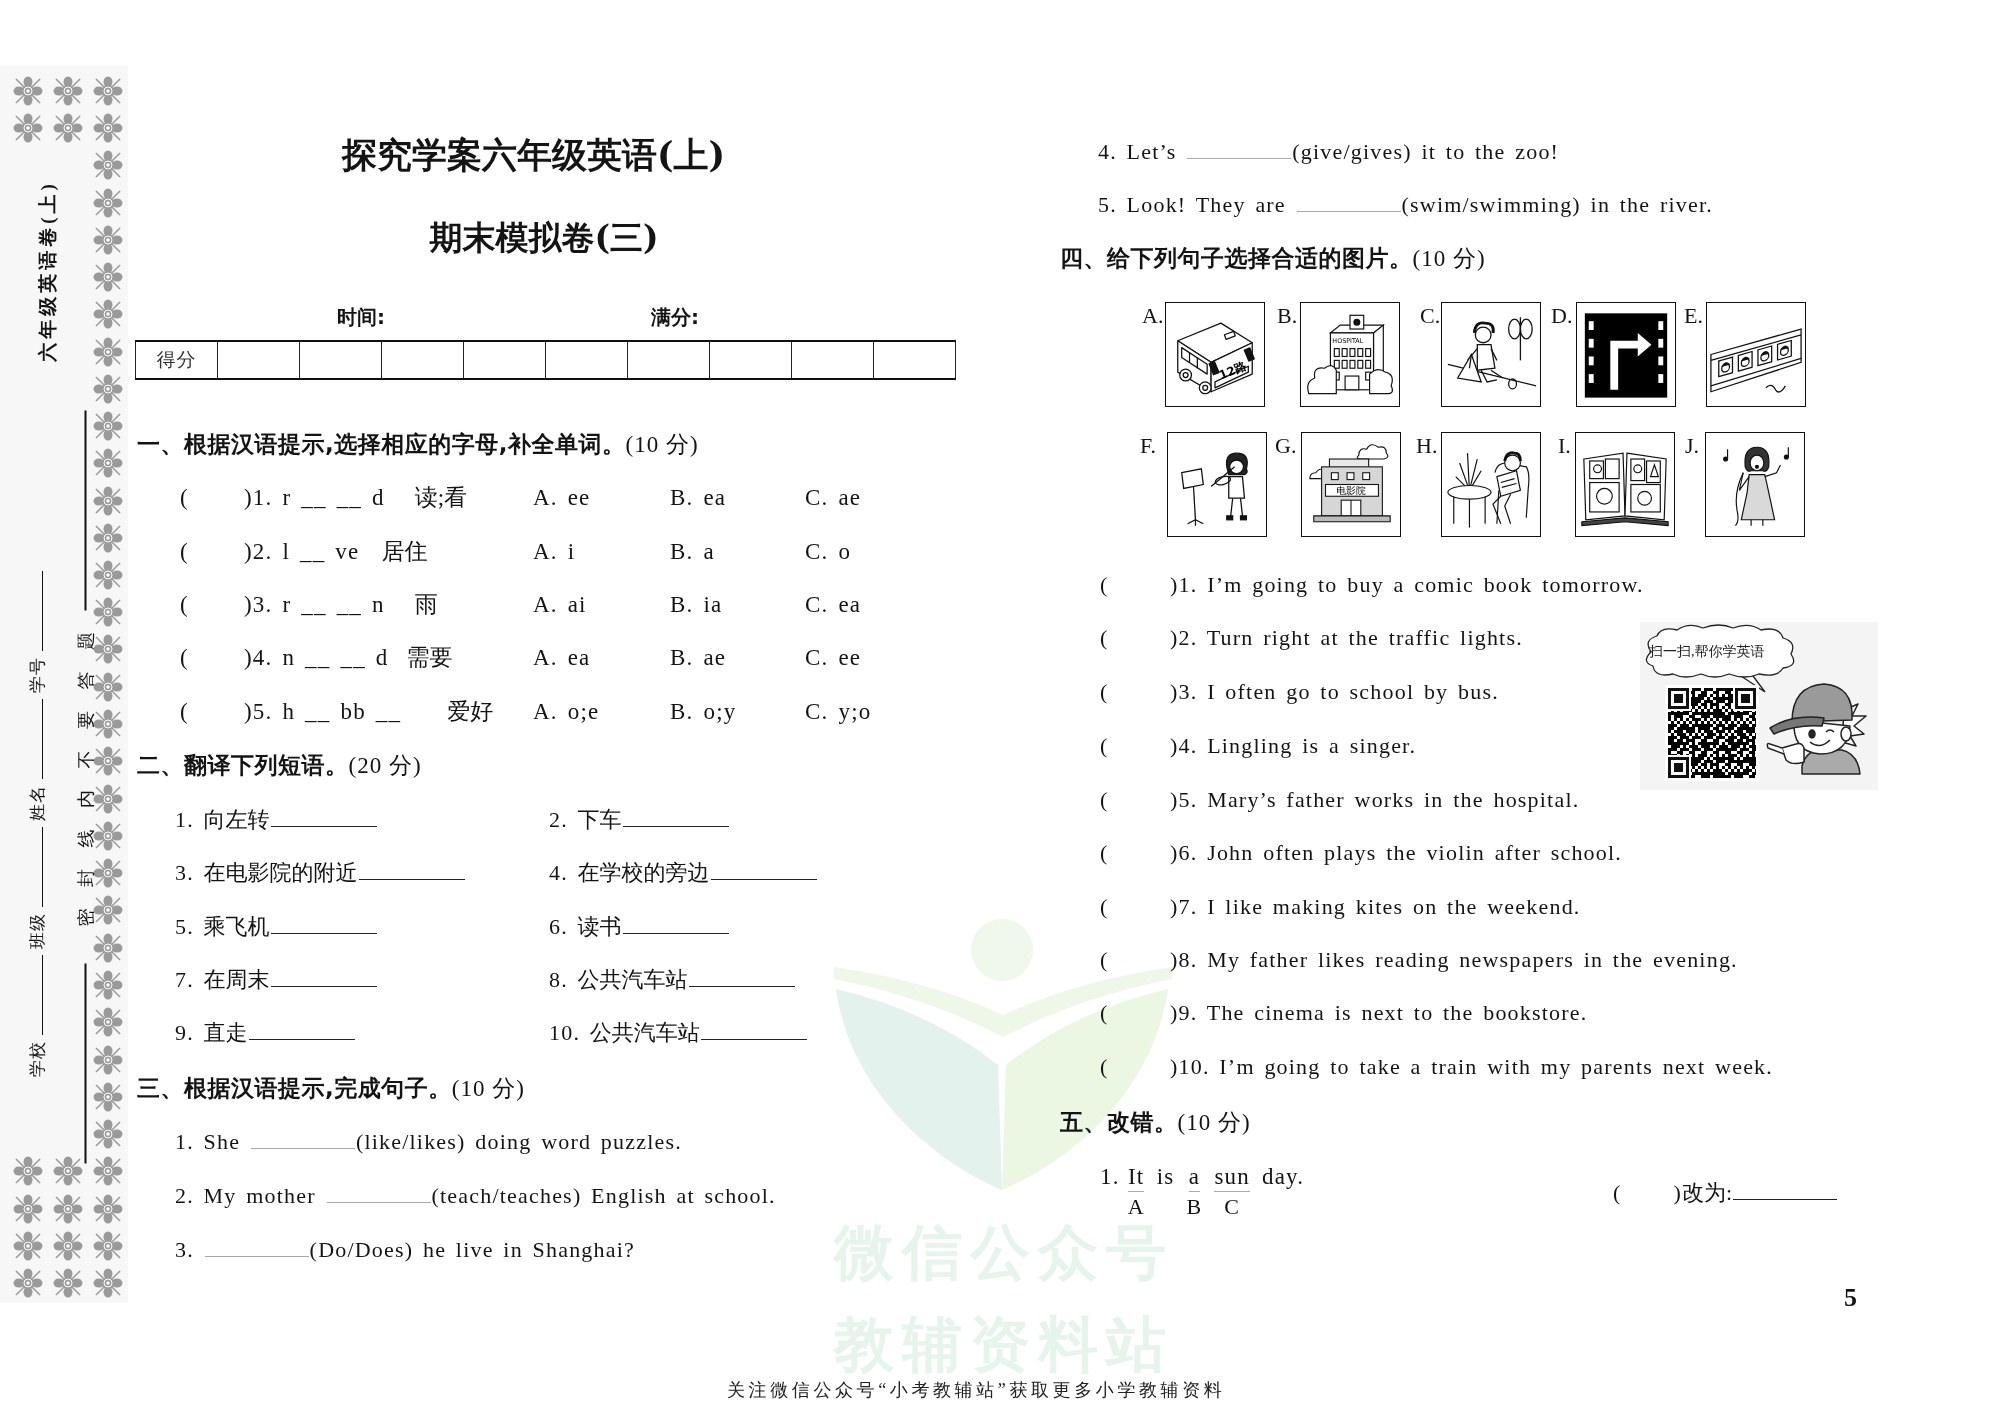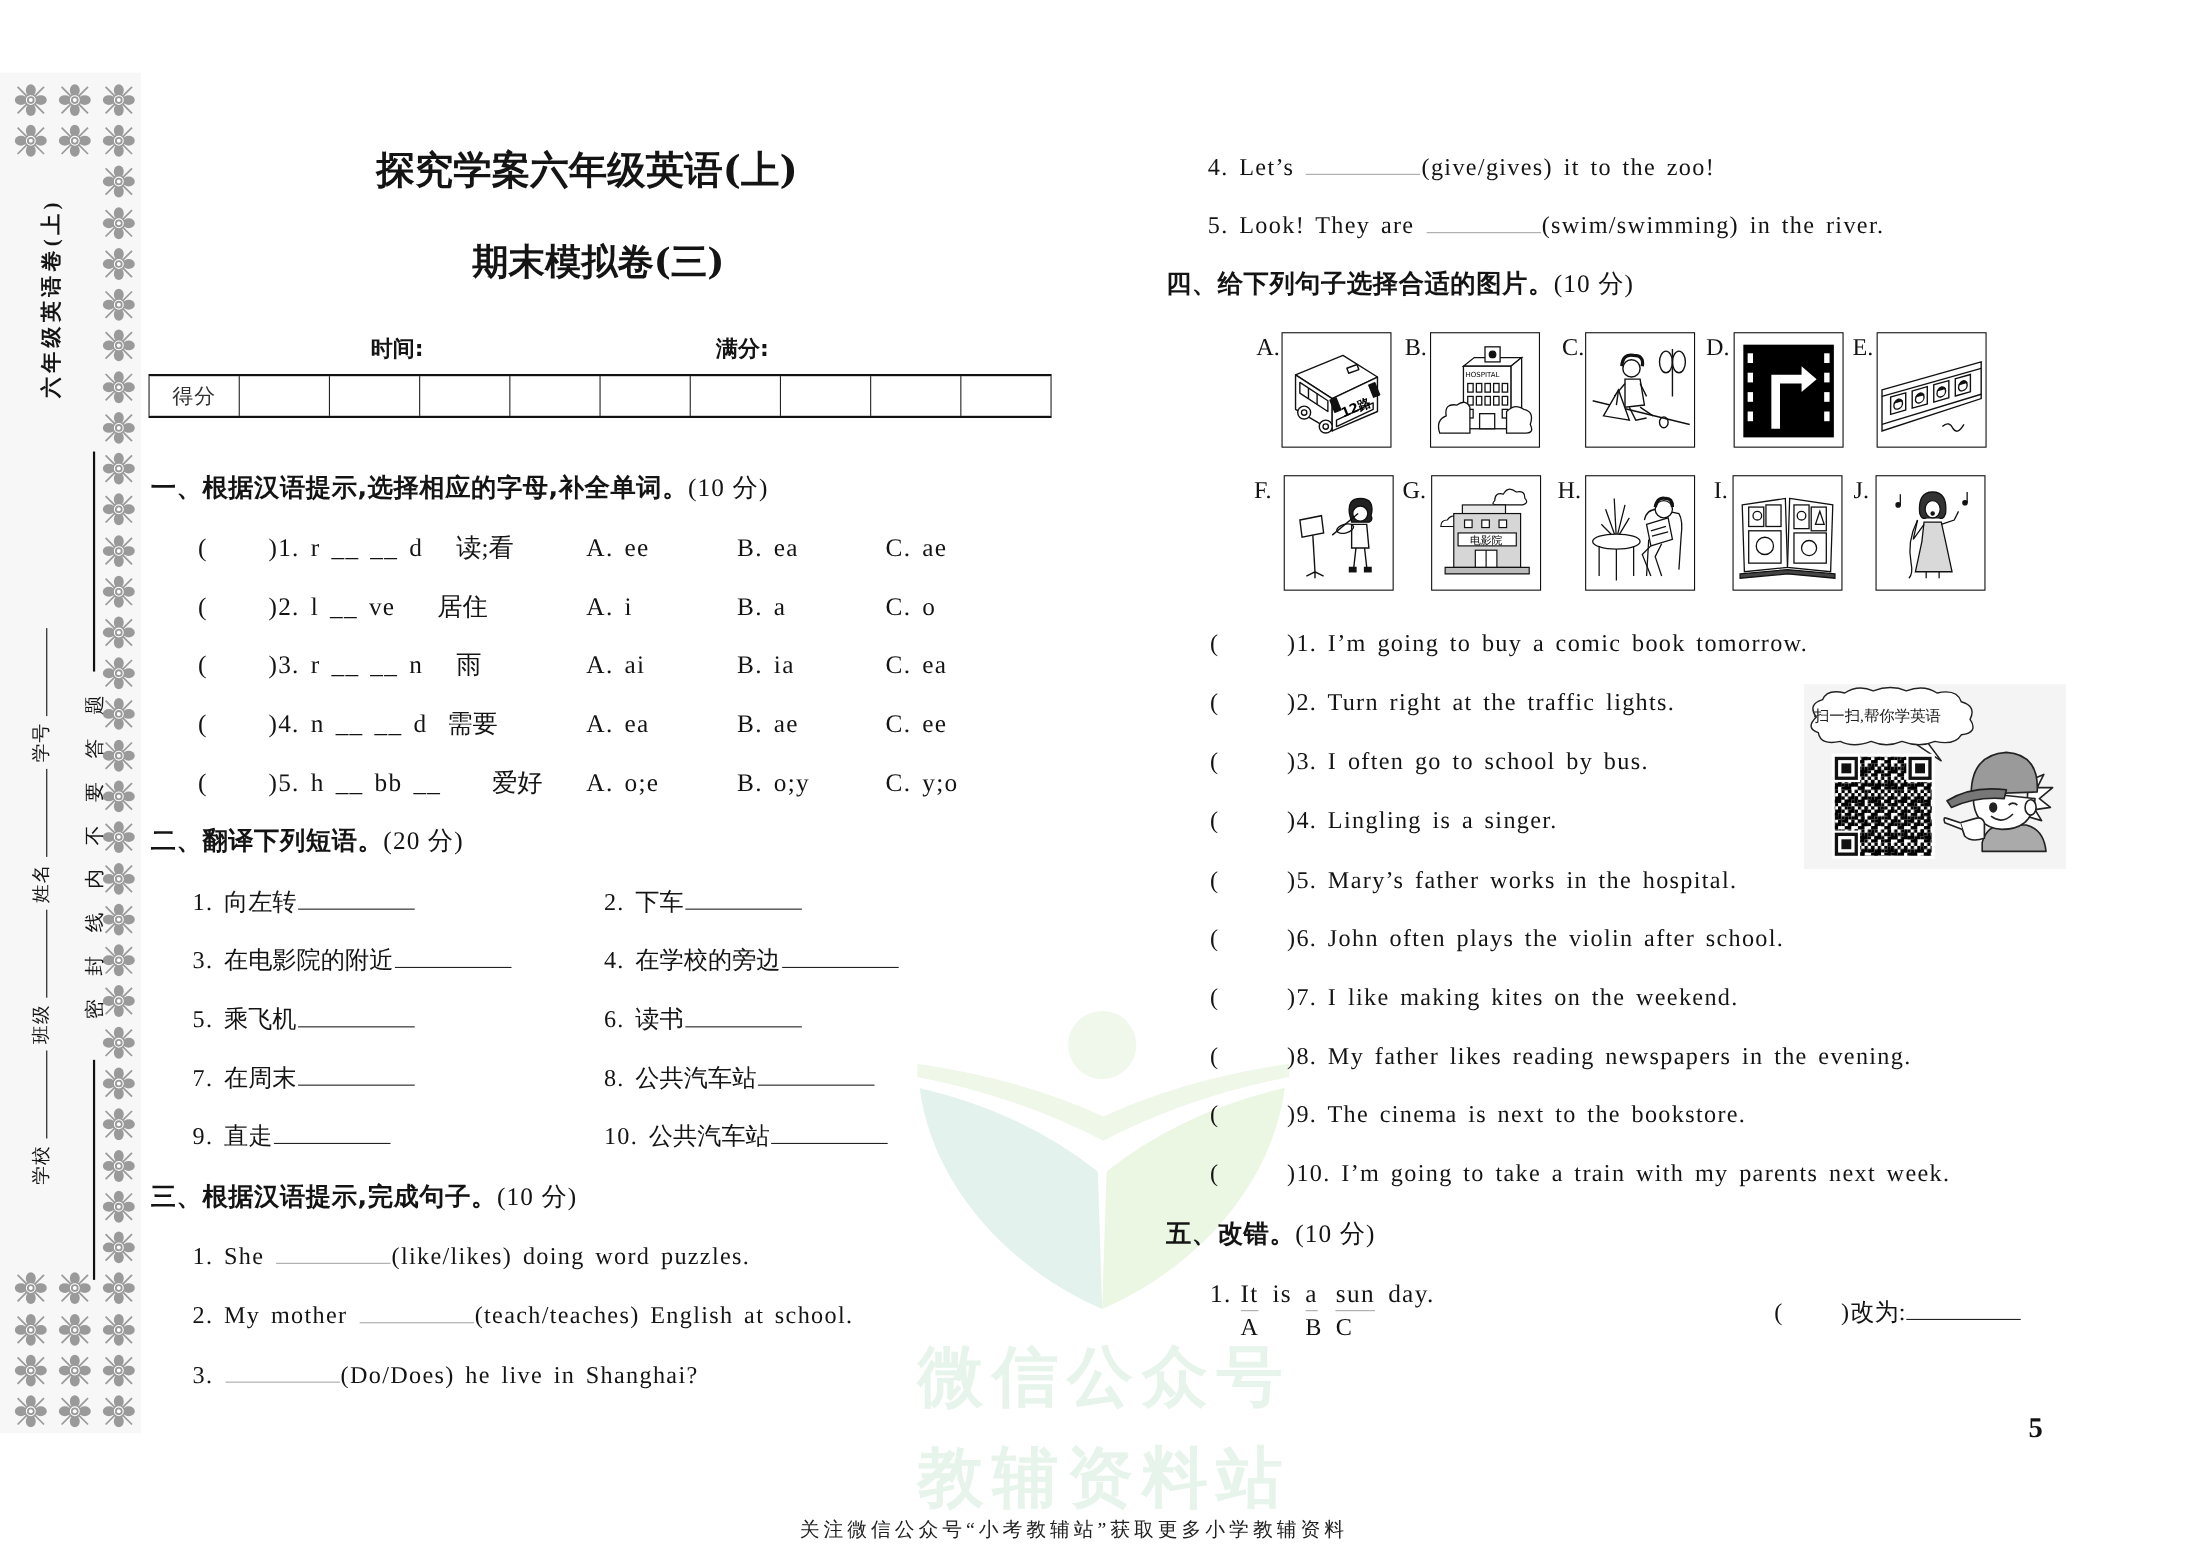--- a/index.html
+++ b/index.html
@@ -15,21 +15,21 @@
 .blank.g{border-bottom:1.5px solid #a8a8a8;width:104px}
 .cjk{letter-spacing:0}
 .strip-bg{left:0;top:66px;width:128px;height:1237px;background:#f7f7f7}
 .score{border-collapse:collapse;width:820px;table-layout:fixed;border-top:2px solid #111;border-bottom:2.5px solid #111;border-left:1.5px solid #111;border-right:1.5px solid #111}
 .score td{width:82px;height:37.5px;border-left:1px solid #222;border-right:1px solid #222;text-align:center;font-size:19px;color:#333;font-family:"DejaVu Serif","Liberation Serif",serif;padding:0;letter-spacing:1px}
 .score tr:first-child td{border-bottom:1.5px solid #999}
 .pic{width:100px;height:105px;border:1.6px solid #111;background:#fff}
 .pic svg{display:block;width:100%;height:100%}
 .pic-label{font-size:22px;line-height:26px}
 .wm-text{font-family:"DejaVu Sans","Liberation Sans",sans-serif;font-weight:bold;font-size:60px;line-height:60px;letter-spacing:8px;color:#e6f4eb}
-.wc{display:inline-flex;flex-direction:column;align-items:flex-start;margin-right:12px}
+.wc{display:inline-flex;flex-direction:column;align-items:center;margin-right:12px}
 .wt{line-height:28px}
 .wt.u{border-bottom:1.5px solid #aaa}
 .wm{line-height:26px;margin-top:2px;font-size:22px}
 .fl{letter-spacing:1px;width:36px;display:inline-block}
 .fline{display:inline-block;width:80px;height:14px;border-bottom:1.5px solid #111;margin:0 6px}
 </style>
 </head>
 <body>
 
 <svg class="a" style="left:830px;top:915px" width="345" height="280" viewBox="0 0 345 280">
@@ -155,21 +155,21 @@
 
 <div class="row" style="top:482px">
   <span class="a" style="left:180px">(</span>
   <span class="a" style="left:244px"><span>)</span><span>1.</span> <span>r __ __ d</span><span class="cjk" style="margin-left:30px">读;看</span></span>
   <span class="a" style="left:533px">A. ee</span>
   <span class="a" style="left:670px">B. ea</span>
   <span class="a" style="left:805px">C. ae</span>
 </div>
 <div class="row" style="top:536px">
   <span class="a" style="left:180px">(</span>
-  <span class="a" style="left:244px"><span>)</span><span>2.</span> <span>l __ ve</span><span class="cjk" style="margin-left:38px">居住</span></span>
+  <span class="a" style="left:244px"><span>)</span><span>2.</span> <span>l __ ve</span><span class="cjk" style="margin-left:22px">居住</span></span>
   <span class="a" style="left:533px">A. i</span>
   <span class="a" style="left:670px">B. a</span>
   <span class="a" style="left:805px">C. o</span>
 </div>
 <div class="row" style="top:589px">
   <span class="a" style="left:180px">(</span>
   <span class="a" style="left:244px"><span>)</span><span>3.</span> <span>r __ __ n</span><span class="cjk" style="margin-left:30px">雨</span></span>
   <span class="a" style="left:533px">A. ai</span>
   <span class="a" style="left:670px">B. ia</span>
   <span class="a" style="left:805px">C. ea</span>

